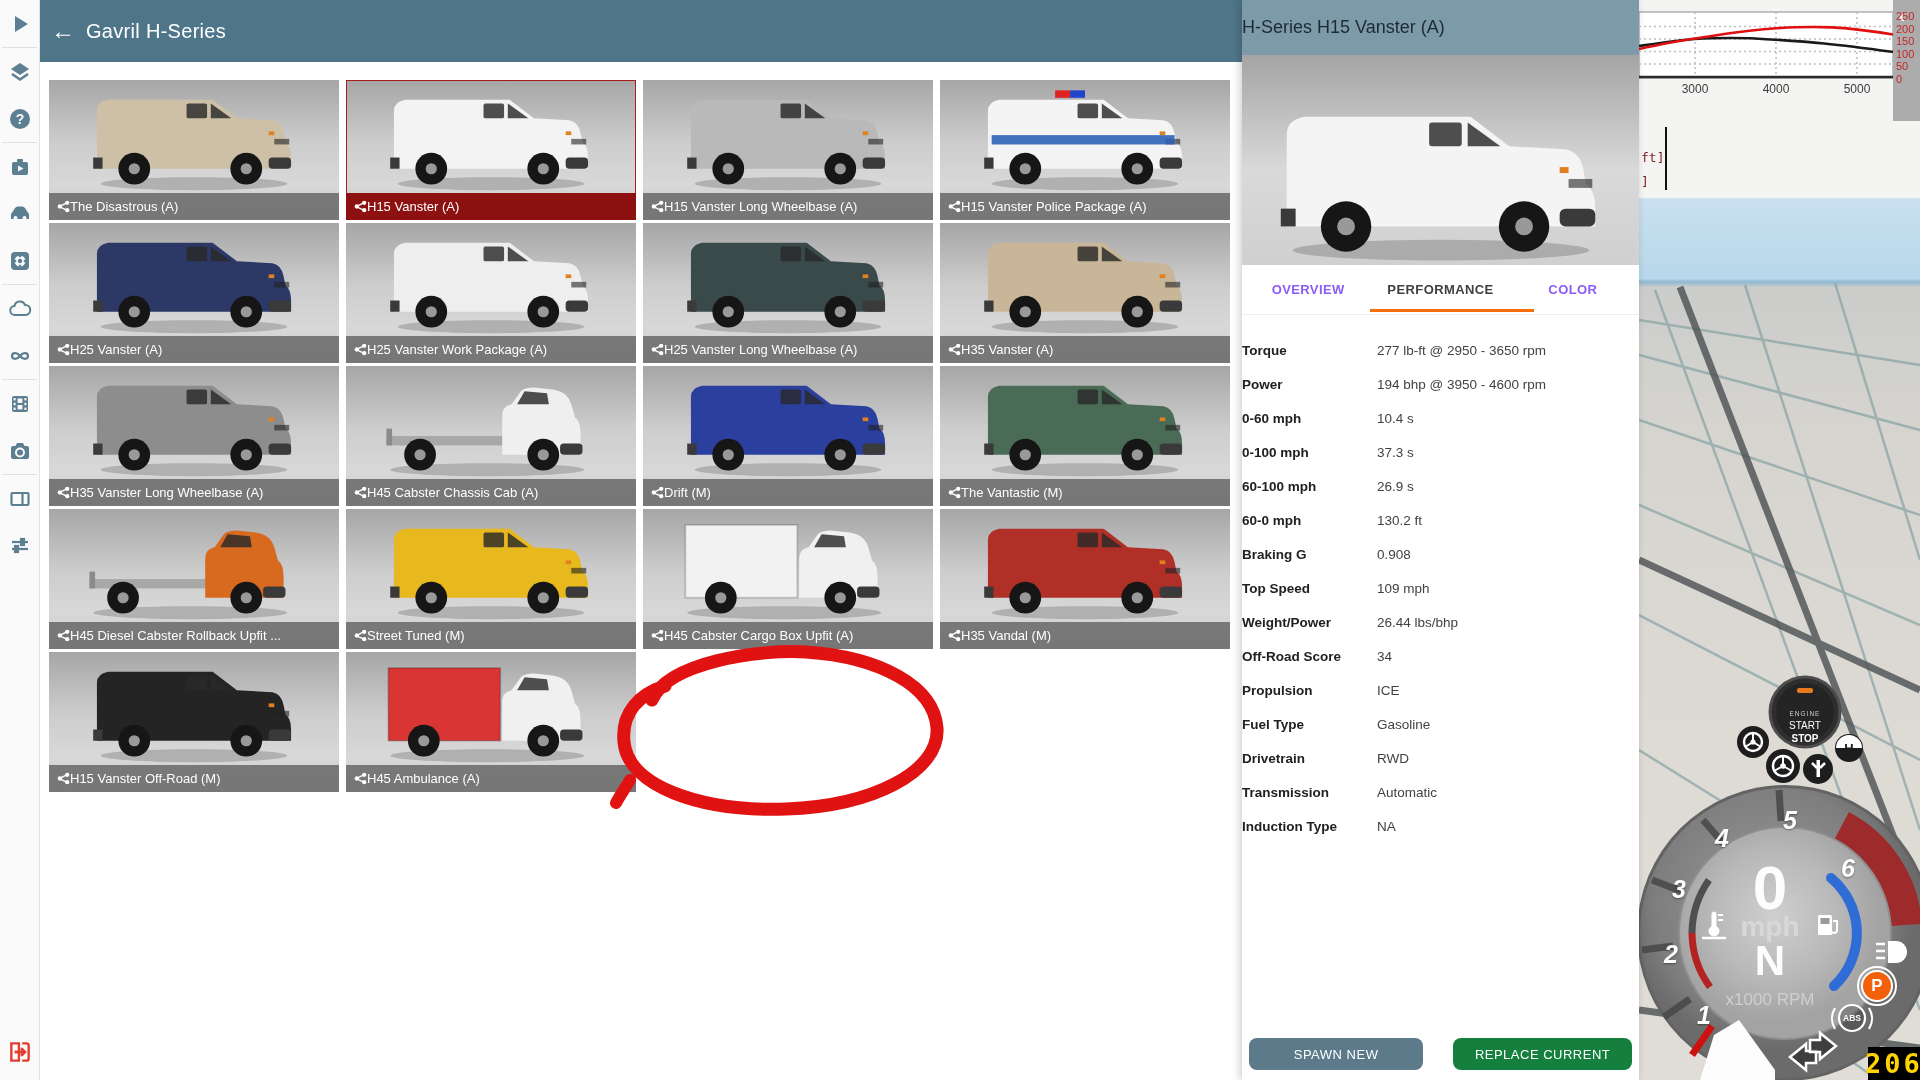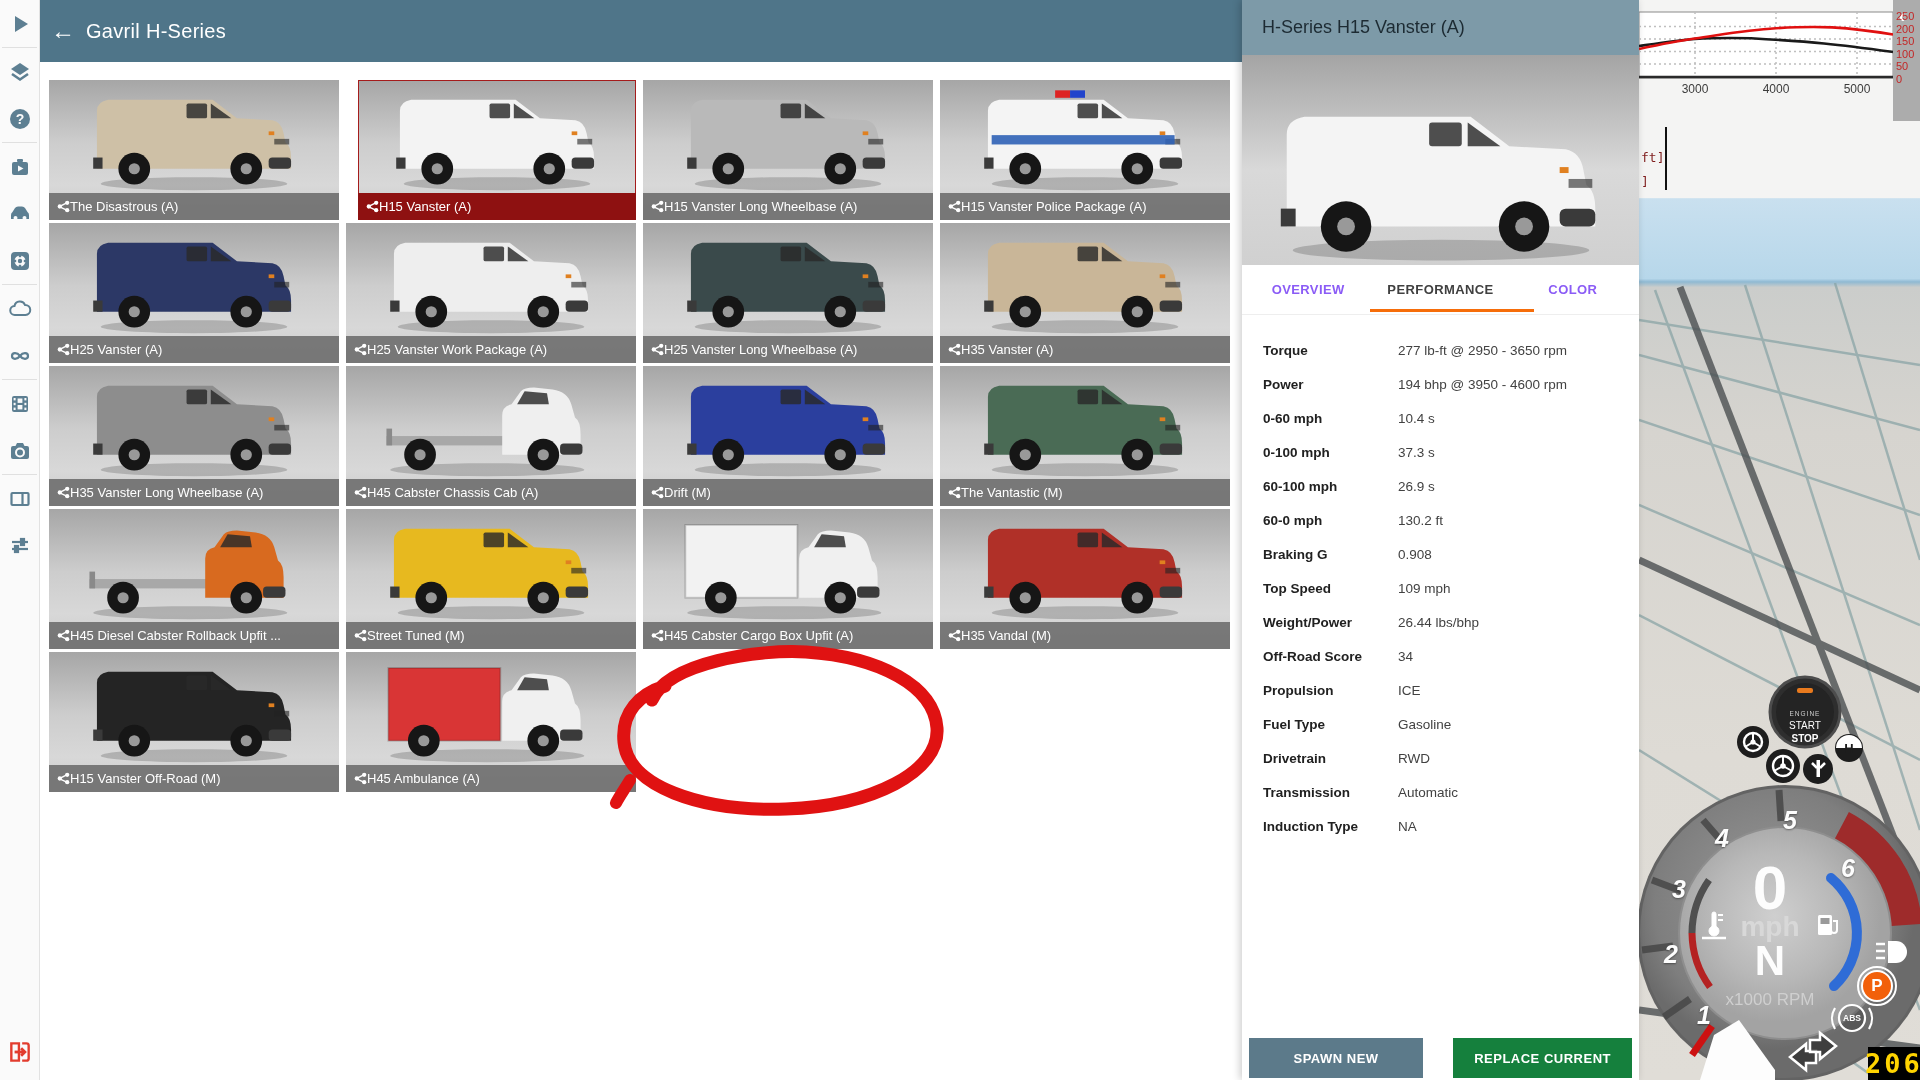--- a/index.html
+++ b/index.html
@@ -36,51 +36,51 @@
   
   .selector-panel { position:absolute; left:40px; top:0; width:1202px; height:1080px;
     background:#ffffff; z-index:10; box-shadow:2px 0 8px rgba(0,0,0,.25); }
   .selector-header { height:62px; background:#4f7589; display:flex; align-items:center; }
   .back-btn { width:46px; text-align:center; color:#fff; font-size:24px; cursor:pointer; }
   .selector-title { color:#fff; font-size:20px; letter-spacing:.3px; }
   .vehicle-grid { position:absolute; left:9px; top:80px; width:1190px;
     display:grid; grid-template-columns:repeat(4,290px); grid-auto-rows:140px; gap:3px 7px; }
   .tile { position:relative; cursor:pointer; overflow:hidden;
     background:linear-gradient(180deg,#a6a6a6 0%,#cdcdcd 45%,#d8d8d8 75%,#c9c9c9 100%); }
-  .tile.selected { outline:1px solid #a51c1c; outline-offset:-1px;margin-left:12px; }
+  .tile.selected { outline:1px solid #a51c1c; outline-offset:-1px; }
   .tile .thumb { position:absolute; inset:0 0 27px 0; display:flex; align-items:flex-end; justify-content:center; }
   .tile .thumb svg { width:232px; height:112px; }
   .tile-label { position:absolute; left:0; right:0; bottom:0; height:27px;
     background:rgba(112,112,112,.92); color:#fff; font-size:13px;
     display:flex; align-items:center; padding:0 8px; white-space:nowrap; overflow:hidden; }
   .tile.selected .tile-label { background:#8e1111; }
   .tile-label svg { flex:0 0 13px; }
 
   
   .red-circle { position:absolute; left:0; top:0; z-index:40; pointer-events:none; }
 
   
   .detail-panel { position:absolute; left:1242px; top:0; width:397px; height:1080px;
     background:#fff; z-index:20; box-shadow:-2px 0 8px rgba(0,0,0,.2); }
-  .detail-header { height:55px; background:#7d9aa8; display:flex; align-items:center; padding-left:20px; }
+  .detail-header { height:55px; background:#7d9aa8; display:flex; align-items:center; }
   .detail-title { color:#1d2b33; font-size:18px; }
   .detail-image { height:210px; background:linear-gradient(180deg,#a4a4a4 0%,#d9d9d9 55%,#d0d0d0 100%);
     display:flex; align-items:flex-end; justify-content:center; }
   .detail-image svg { width:356px; height:178px; }
   .tabs { position:relative; height:50px; display:flex; border-bottom:1px solid #eee; }
   .tab { flex:1; display:flex; align-items:center; justify-content:center;
     font-size:13px; letter-spacing:.4px; color:#8b5cf6; cursor:pointer; font-weight:bold; }
   .tab.active { color:#404040; }
   .tab-underline { position:absolute; left:128px; top:44px; width:164px; height:3px; background:#f66d0a; }
   .stats { position:absolute; left:0; top:333px; width:397px; }
-  .stat-row { display:flex; height:34px; align-items:center; padding-left:21px; }
+  .stat-row { display:flex; height:34px; align-items:center; }
   .stat-label { width:135px; font-size:13.5px; color:#212121; font-weight:bold; }
   .stat-value { font-size:13.5px; color:#424242; }
   .detail-buttons { position:absolute; left:0; top:1038px; width:397px; display:flex; gap:14px; padding:0 7px; }
-  .btn { height:40px; border:none; border-radius:0; color:#fff; font-size:13px; font-weight:bold;
+  .btn { height:32px; border:none; border-radius:8px; color:#fff; font-size:13px; font-weight:normal;
     letter-spacing:.5px; cursor:pointer; font-family:"Liberation Sans",sans-serif; }
   .btn-spawn { width:185px; background:#5c7a8a; }
   .btn-replace { width:190px; background:#15803d;margin-left:16px; }
 
   
   .gauge { position:absolute; left:1630px; top:670px; width:290px; height:410px; z-index:5; }
   .gauge svg.dial { position:absolute; left:0; top:0; }
   .g-abs { position:absolute; transform:translate(-50%,-50%); color:#fdfdfd; text-align:center; }
   .g-speed { font-size:62px; font-weight:bold; }
   .g-unit { font-size:28px; font-weight:bold; color:#d8d8d8; }

